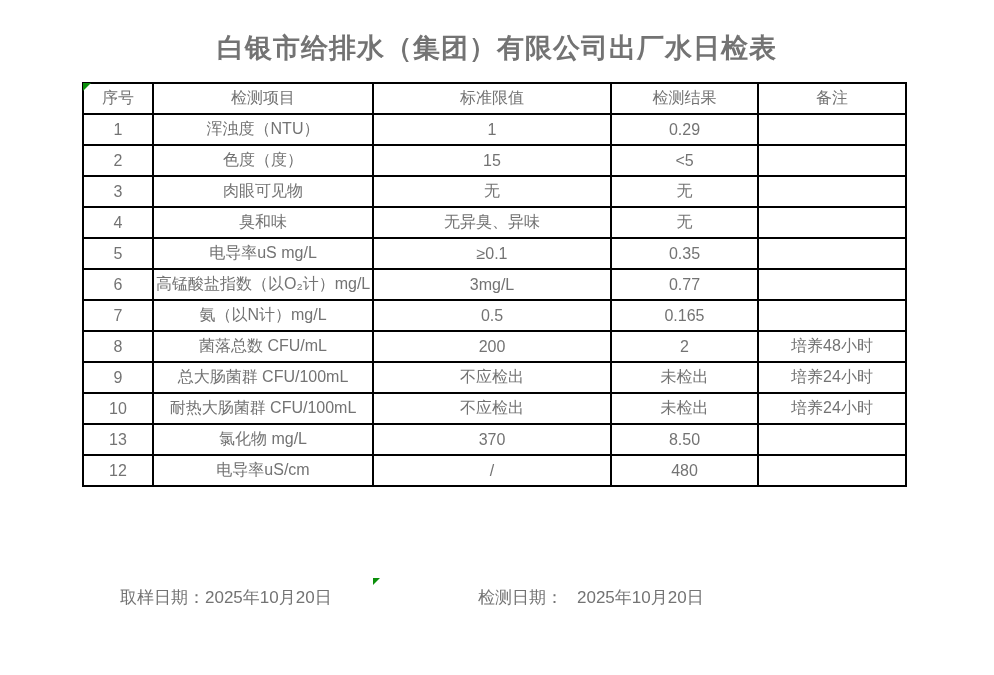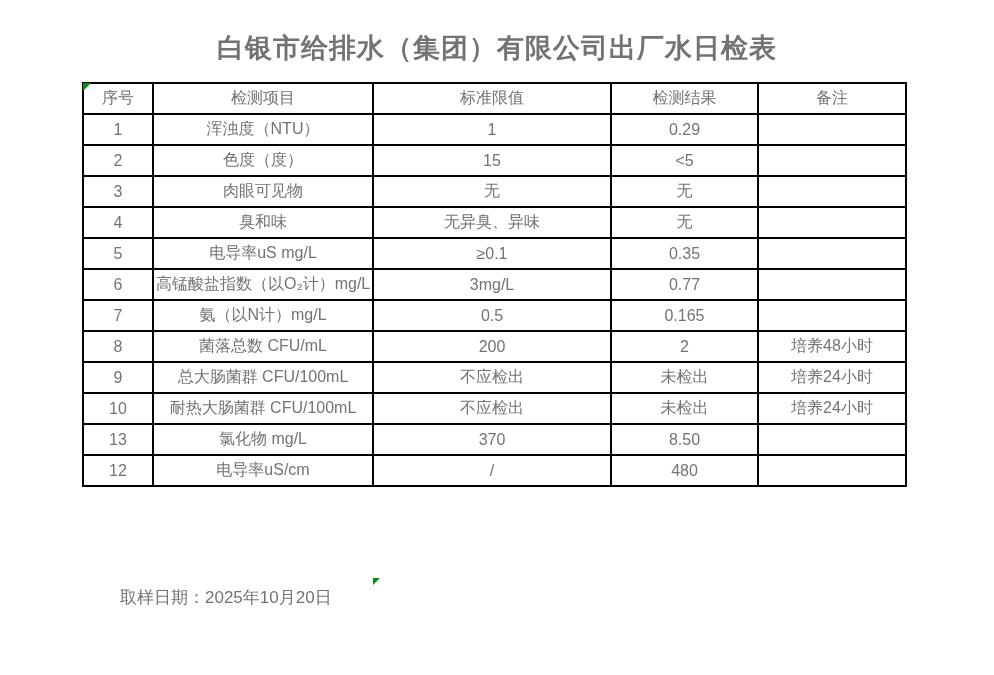--- a/index.html
+++ b/index.html
@@ -181,15 +181,16 @@
       <td></td>
     </tr>
       </tbody>
   </table>
 
   <div class="marker marker-top" style="border-top-color: rgb(10, 143, 10);"></div>
   <div class="marker marker-bottom" style="border-top-color: rgb(10, 143, 10);"></div>
 
   <div class="footer">
     <span class="seg seg-sampling"><span>取样日期：</span><span class="value">2025年10月20日</span></span>
+    <span class="seg seg-test"><span>检测日期：</span><span class="value">2025年10月20日</span></span>
   </div>
 
 </div>
 
 </body></html>

